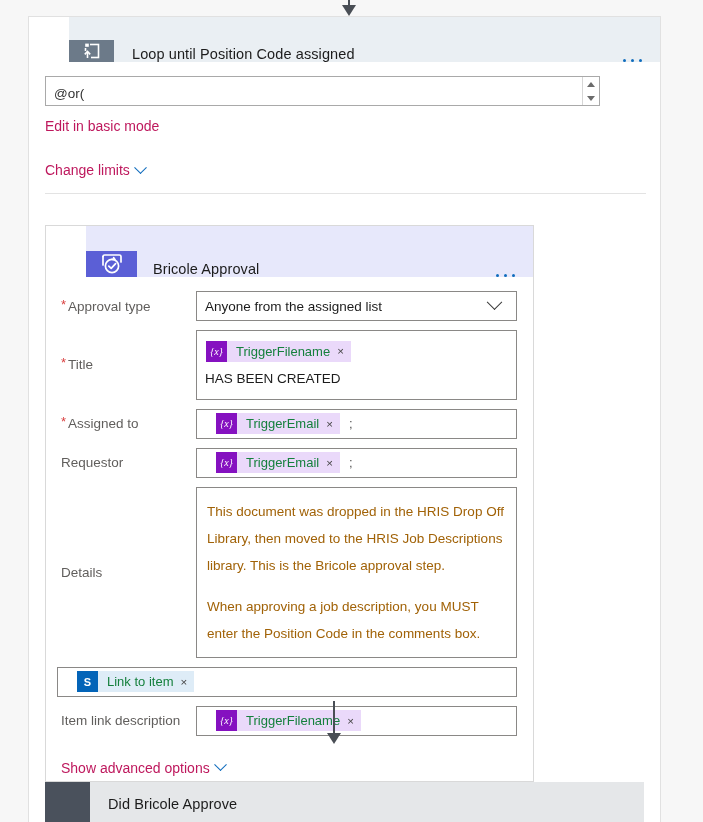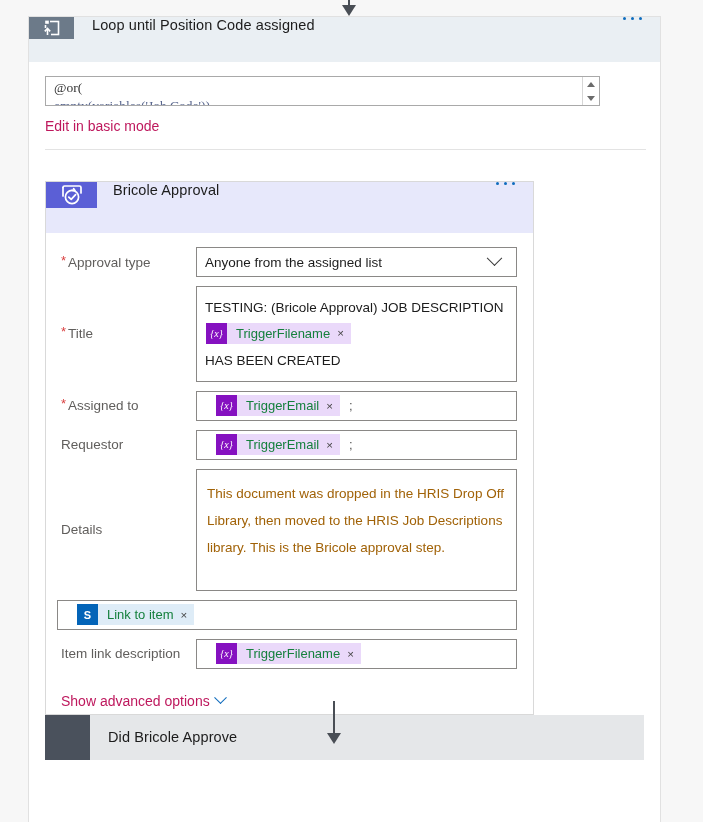--- a/index.html
+++ b/index.html
@@ -46,23 +46,24 @@
     left: 28px;
     top: 16px;
     width: 633px;
     background: #ffffff;
     border: 1px solid #e1e1e1;
     border-bottom: none;
     height: 806px;
   }
   .card-header {
     display: flex;
-    align-items: flex-start;
+    align-items: flex-end;
     height: 45px;
     background: #eaeff3;
+    margin-left: 40px;
   }
   .card-header.loop { background: #eaeff3; }
   .icon-tile {
     width: 45px;
     min-width: 45px;
     background: #6c7a89;
     display: flex;
     align-items: center;
     justify-content: center;
   }
@@ -97,26 +98,25 @@
   .expr-box {
     position: relative;
     height: 30px;
     border: 1px solid #a9a9a9;
     background: #fff;
     overflow: hidden;
     width: 555px;
   }
   .expr-text {
     position: absolute;
-    left: 8px; top: 2px;
+    left: 8px; top: 8px;
     font-size: 13.5px;
     color: #333;
     line-height: 18px;
     white-space: pre;
-    font-family: Liberation Serif, serif;
   }
   .expr-text .l2 { color: #3b4b7a; opacity: .85; }
   .spin {
     position: absolute;
     right: 0; top: 0;
     width: 17px; height: 28px;
     background: #fff;
     border-left: 1px solid #d6d6d6;
     display: flex;
     flex-direction: column;
@@ -332,20 +332,26 @@
       <div class="expr-box">
         <div class="expr-text"><span>@or(</span><br><span class="l2">empty(variables('Job Code')),</span></div>
         <div class="spin">
           <span class="up"></span>
           <span class="dn"></span>
         </div>
       </div>
 
       <div class="link basic">Edit in basic mode</div>
 
+      <div class="limits-row">
+        <span class="link">
+          <span>Change limits</span>
+          <span class="chev-sm"></span>
+        </span>
+      </div>
 
       <div class="divider"></div>
     </div>
 
     <div class="approval-card">
 
       <div class="card-header approval">
         <div class="icon-tile purple">
           <svg width="26" height="26" viewBox="0 0 26 26">
             <path d="M4 5.5 Q4 4 5.6 4 L20.4 4 Q22 4 22 5.5 L22 11" fill="none" stroke="#ffffff" stroke-width="1.7" stroke-linecap="round"></path>
@@ -375,21 +381,20 @@
             <span class="chev-dd"></span>
           </div>
         </div>
 
         <div class="row">
           <div class="row-label">
             <span class="req">*</span>
               <span>Title</span>
           </div>
           <div class="field multiline">
-            <span class="inline">TESTING: (Bricole Approval) JOB DESCRIPTION</span>
             <span class="chip">
               <span class="glyph">{x}</span>
               <span class="lbl">TriggerFilename</span>
               <span class="x">×</span>
             </span>
             <div style="height:2px"></div>
             <span class="inline">HAS BEEN CREATED</span>
           </div>
         </div>
 
@@ -422,20 +427,21 @@
           </div>
         </div>
 
         <div class="row">
           <div class="row-label">
             <span>Details</span>
           </div>
           <div class="field details">
             <div>This document was dropped in the HRIS Drop Off Library, then moved to the HRIS Job Descriptions library. This is the Bricole approval step.</div>
             <div class="details-gap"></div>
+            <div>When approving a job description, you MUST enter the Position Code in the comments box.</div>
           </div>
         </div>
 
         <div class="row">
           <div class="field chip-pad">
             <span class="chip sp">
               <span class="glyph">S</span>
               <span class="lbl">Link to item</span>
               <span class="x">×</span>
             </span>

